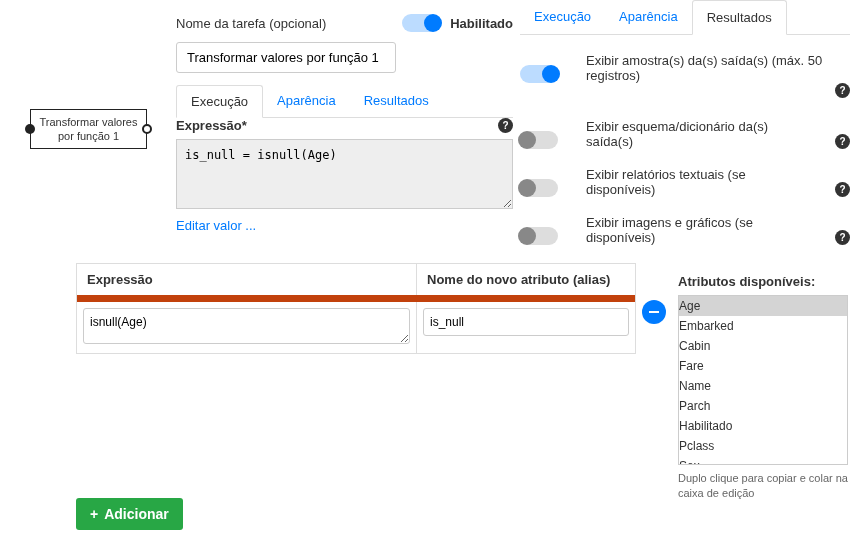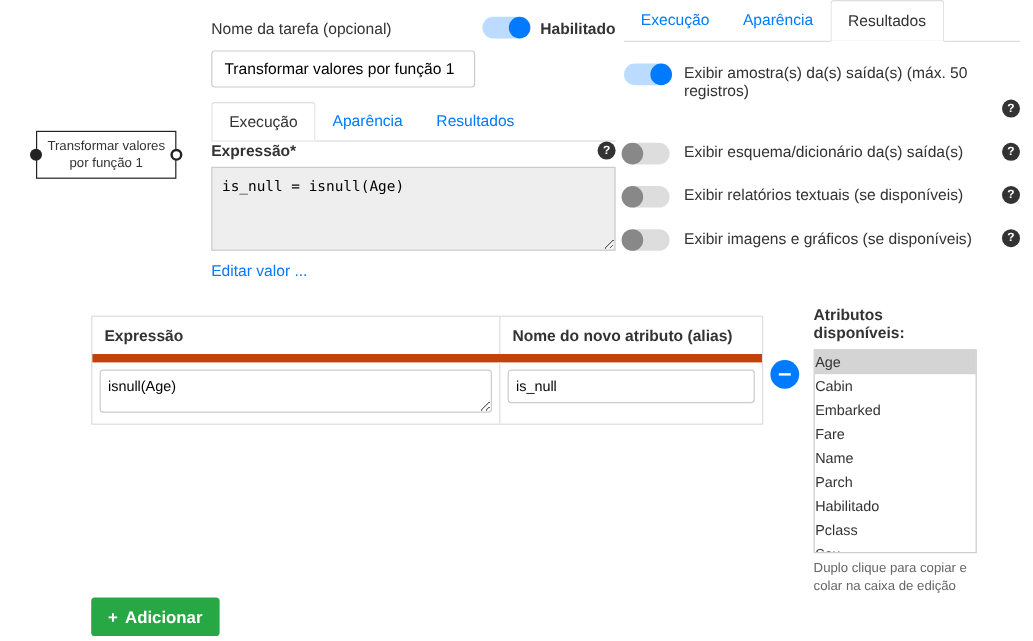--- a/index.html
+++ b/index.html
@@ -20,37 +20,37 @@
 .tab{padding:8px 14px;font-size:13px;color:#007bff;cursor:pointer}
 .tab.active{color:#333;border:1px solid #ddd;border-bottom:1px solid #fff;margin-bottom:-1px;border-radius:3px 3px 0 0}
 .expr-lbl{font-weight:600;font-size:13px;margin:0 0 6px;display:flex;align-items:center;justify-content:space-between}
 .help{width:15px;height:15px;border-radius:50%;background:#333;color:#fff;font-size:10px;display:inline-flex;align-items:center;justify-content:center;font-weight:bold;cursor:pointer}
 .expr-box{width:100%;height:70px;background:#eee;border:1px solid #ccc;padding:8px;font-size:12px;resize:both}
 .edit-link{color:#007bff;font-size:13px;margin-top:6px;display:inline-block;cursor:pointer}
 .right{position:absolute;left:520px;top:0;width:330px}
 .rtabs{display:flex;border-bottom:1px solid #ddd}
 .rtab{padding:9px 14px;font-size:13px;color:#007bff;cursor:pointer}
 .rtab.active{color:#333;border:1px solid #ddd;border-bottom:1px solid #fff;margin-bottom:-1px;border-radius:3px 3px 0 0}
-.opt{display:flex;align-items:flex-start;gap:12px;margin-top:18px;position:relative}
+.opt{display:flex;align-items:flex-end;gap:28px;margin-top:18px;position:relative}
 .opt .txt{font-size:13px;flex:1}
 .opt .help{margin-left:auto}
 .help-solo{position:absolute;right:0}
 .table{position:absolute;left:76px;top:263px;width:560px;border:1px solid #ddd}
 .thead{display:flex;border-bottom:7px solid #c2410c}
 .th{padding:8px 10px;font-weight:600;font-size:13px}
 .th1{width:340px;border-right:1px solid #ddd}
 .th2{flex:1}
 .tbody{display:flex}
 .td{padding:6px}
 .td1{width:340px;border-right:1px solid #ddd}
 .td2{flex:1}
 .td textarea,.td input{width:100%;border:1px solid #ccc;border-radius:3px;padding:6px;font-size:12px;font-family:inherit}
 .td textarea{height:36px;resize:both}
 .remove{position:absolute;left:642px;top:300px;width:24px;height:24px;border-radius:50%;background:#007bff;color:#fff;display:flex;align-items:center;justify-content:center;cursor:pointer;font-weight:bold}
-.attrs{position:absolute;left:678px;top:255px;width:136px}
+.attrs{position:absolute;left:678px;top:274px;width:170px}
 .attrs-title{font-weight:600;font-size:13px;margin-bottom:6px}
 .attrs-list{border:1px solid #ccc;height:170px;overflow-y:scroll;font-size:12px}
 .attr-item{padding:3px 0;cursor:pointer}
 .attr-item.sel{background:#d4d4d4}
 .attrs-hint{font-size:11px;color:#666;margin-top:6px;line-height:1.4}
 .add-btn{position:absolute;left:76px;top:498px;background:#28a745;color:#fff;border:none;padding:8px 14px;font-size:14px;font-weight:600;border-radius:3px;cursor:pointer;display:flex;align-items:center;gap:6px}
 .plus{font-size:14px;font-weight:bold}
 
 .attrs-list::-webkit-scrollbar{width:14px}
 .attrs-list::-webkit-scrollbar-thumb{background:#c0c0c0;border-radius:2px}
@@ -139,22 +139,22 @@
 <div class="remove">
   <svg width="12" height="12" viewBox="0 0 12 12">
       <rect x="1" y="5" width="10" height="2" fill="#fff"></rect>
     </svg>
 </div>
 
 <div class="attrs">
   <div class="attrs-title">Atributos disponíveis:</div>
   <div class="attrs-list">
     <div class="attr-item sel">Age</div>
+    <div class="attr-item">Embarked</div>
     <div class="attr-item">Cabin</div>
-    <div class="attr-item">Embarked</div>
     <div class="attr-item">Fare</div>
     <div class="attr-item">Name</div>
     <div class="attr-item">Parch</div>
     <div class="attr-item">Habilitado</div>
     <div class="attr-item">Pclass</div>
     <div class="attr-item">Sex</div>
 
   </div>
   <div class="attrs-hint">Duplo clique para copiar e colar na caixa de edição</div>
 </div>

